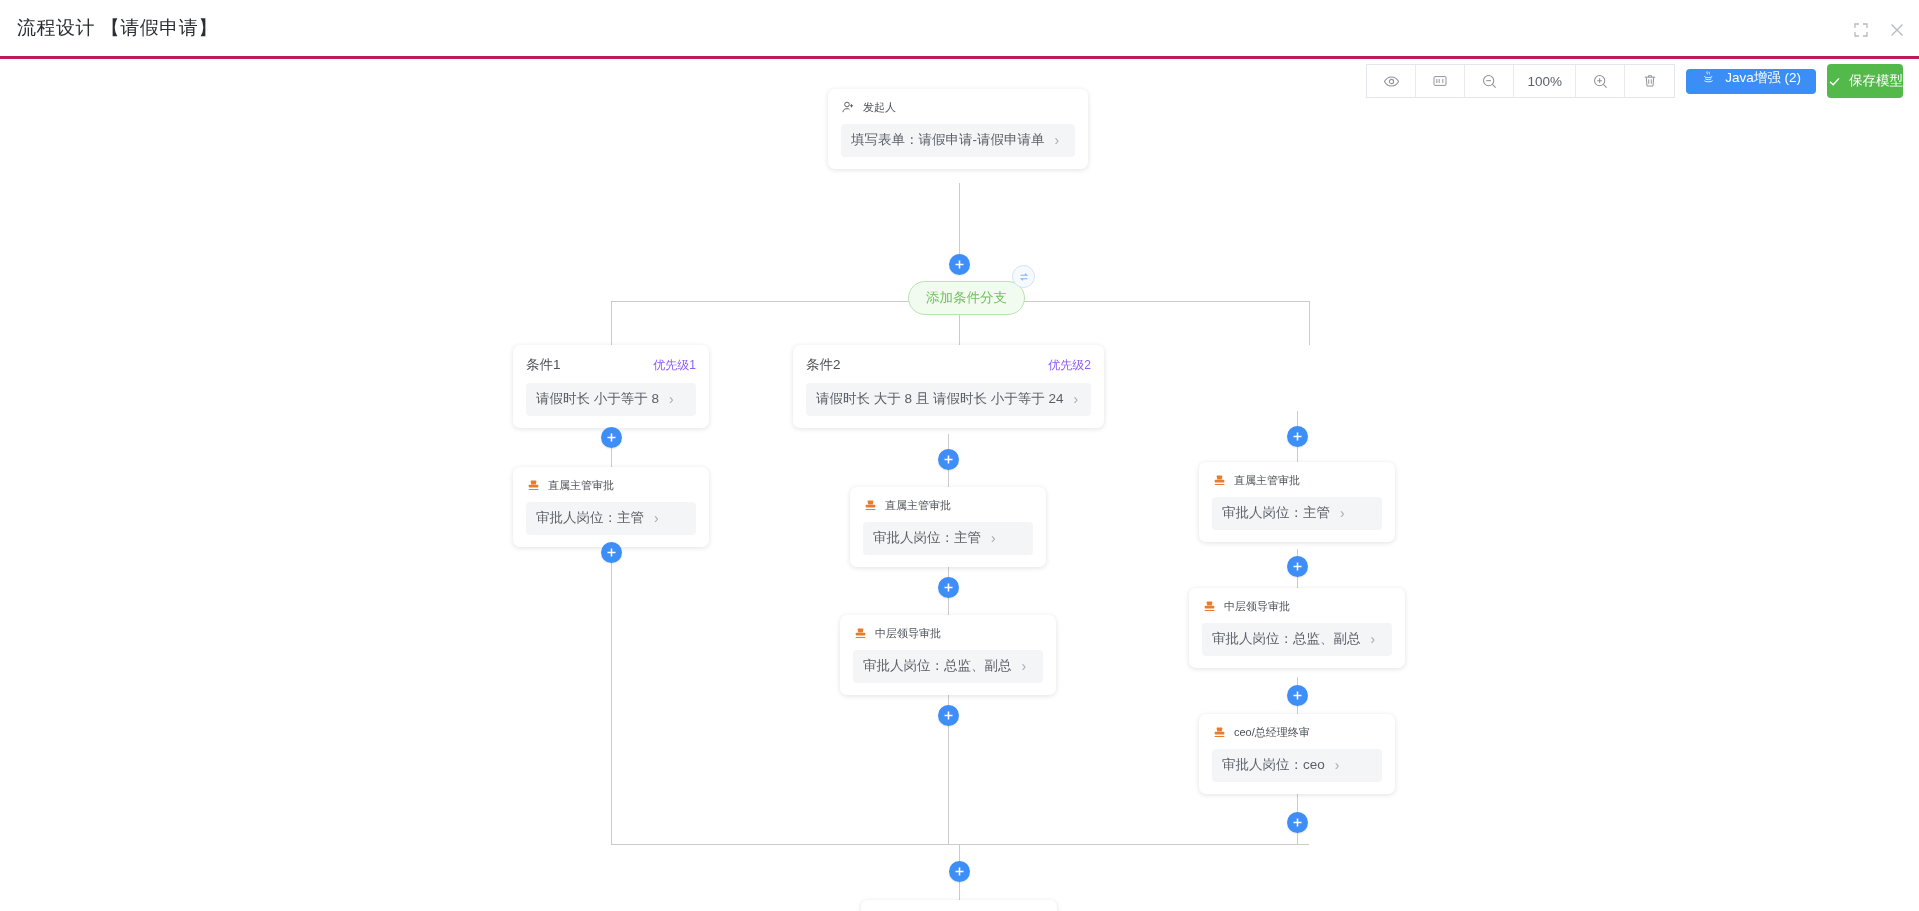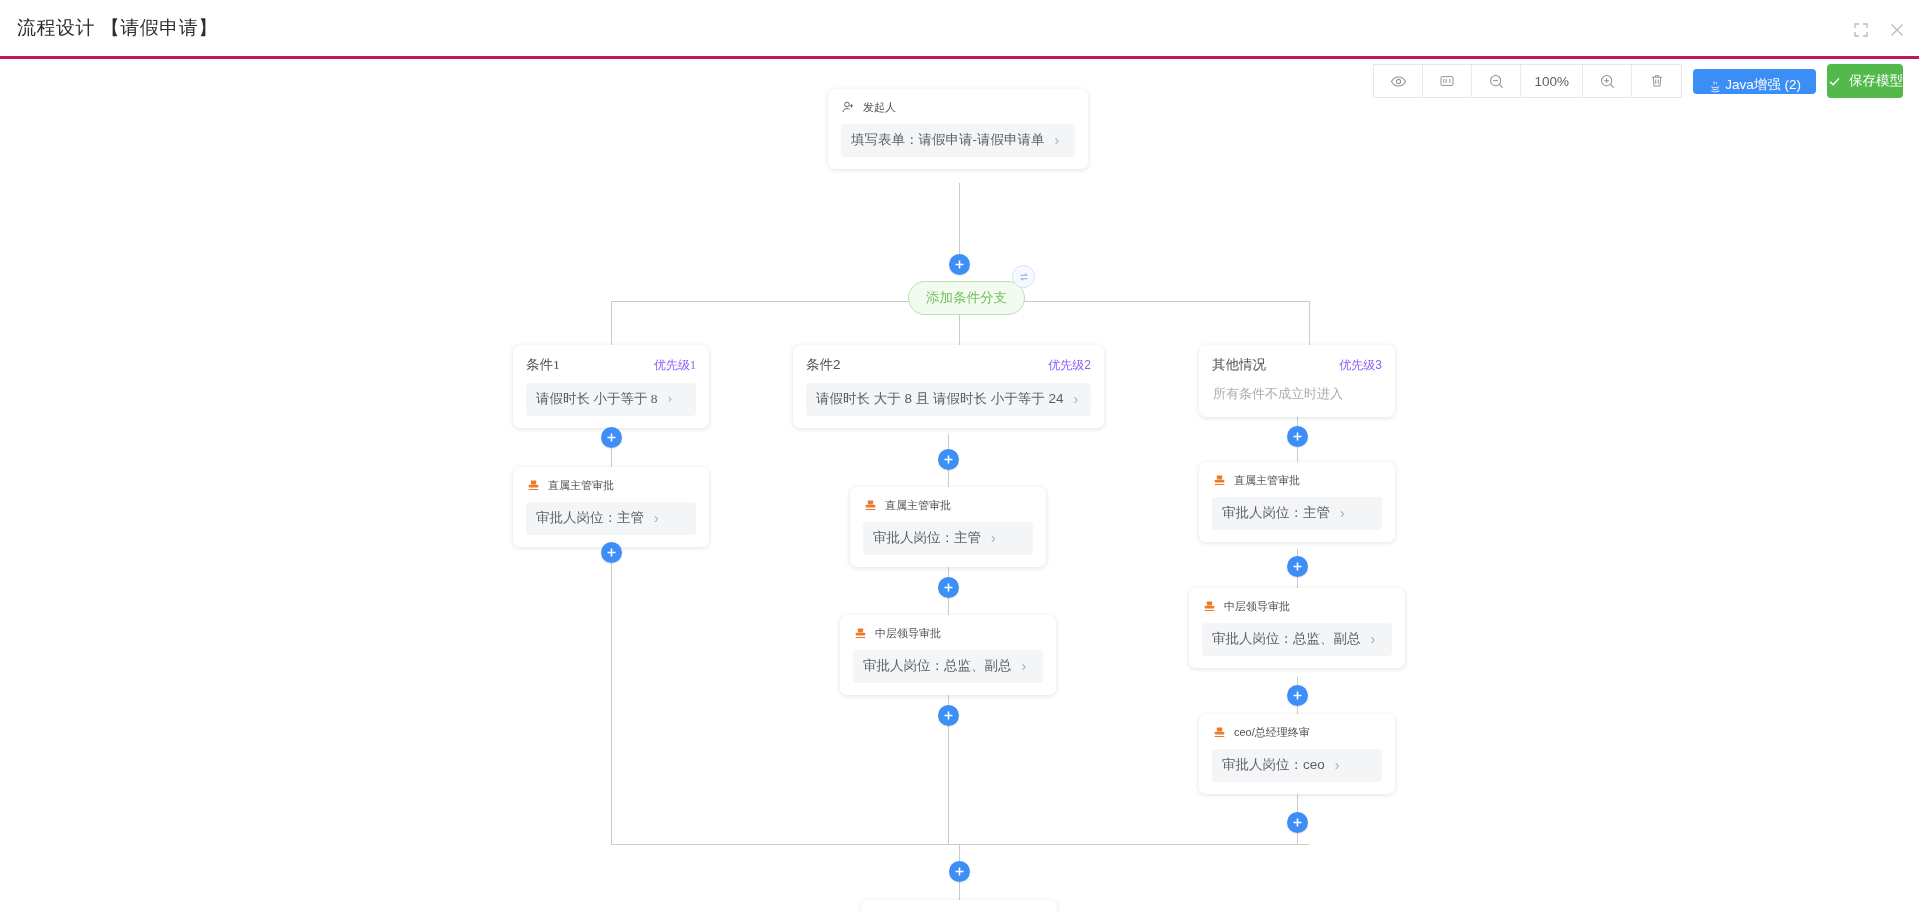--- a/index.html
+++ b/index.html
@@ -40,21 +40,21 @@
     justify-content: center; border-right: 1px solid #e8eaee;
     cursor: pointer; background: #fff; color: #73777d;
   }
   .tool-btn:last-child { border-right: none; }
   .tool-zoomval {
     height: 34px; width: 62px; display: flex; align-items: center;
     justify-content: center; font-size: 13.5px; color: #5c6068;
     border-right: 1px solid #e8eaee; cursor: default;
   }
   .btn-primary {
-    height: 25px; padding: 0 15px; display: flex; align-items: flex-end; gap: 2px;
+    height: 25px; padding: 0 15px; display: flex; align-items: flex-start; gap: 9px;
     background: #3a8ef6; color: #fff; border-radius: 4px; font-size: 13.5px;
     cursor: pointer; white-space: nowrap;
   }
   .btn-success {
     height: 34px; padding: 0 0; display: flex; align-items: center; gap: 7px;
     background: #53b94b; color: #fff; border-radius: 4px; font-size: 13.5px;
     cursor: pointer; white-space: nowrap;
   }
 
   
@@ -237,21 +237,21 @@
       </svg>
   </div>
 
   <div class="branch-pill" style="left:908px; top:222px;">添加条件分支</div>
   <div class="swap-btn" style="left:1012px; top:206px;">
     <svg width="12" height="12" viewBox="0 0 14 14" fill="none" stroke="#7fb4f2" stroke-width="1.3">
       <path d="M3 5h7.2l-2-2M11 9H3.8l2 2"></path>
     </svg>
   </div>
 
-  <div class="node" style="left:513px; top:286px; width:196px;font-family:Liberation Serif, serif;">
+  <div class="node" style="left:513px; top:286px; width:196px;">
     <div class="cond-head">
       <span class="cond-title">条件1</span>
       <span class="cond-prio">优先级1</span>
     </div>
     <div class="node-body">
       <span>请假时长 小于等于 8</span>
       <span class="chev">›</span>
     </div>
   </div>
 
@@ -259,27 +259,20 @@
     <div class="cond-head">
       <span class="cond-title">条件2</span>
       <span class="cond-prio">优先级2</span>
     </div>
     <div class="node-body">
       <span>请假时长 大于 8 且 请假时长 小于等于 24</span>
       <span class="chev">›</span>
     </div>
   </div>
 
-  <div class="node" style="left:1199px; top:286px; width:196px;">
-    <div class="cond-head">
-      <span class="cond-title">其他情况</span>
-      <span class="cond-prio">优先级3</span>
-    </div>
-    <div class="cond-plain">所有条件不成立时进入</div>
-  </div>
 
   <div class="plus" style="left:601px; top:368px;">
     <svg width="11" height="11" viewBox="0 0 12 12" stroke="#fff" stroke-width="1.7">
         <path d="M6 1.6v8.8M1.6 6h8.8"></path>
       </svg>
   </div>
   <div class="plus" style="left:938px; top:390px;">
     <svg width="11" height="11" viewBox="0 0 12 12" stroke="#fff" stroke-width="1.7">
         <path d="M6 1.6v8.8M1.6 6h8.8"></path>
       </svg>

